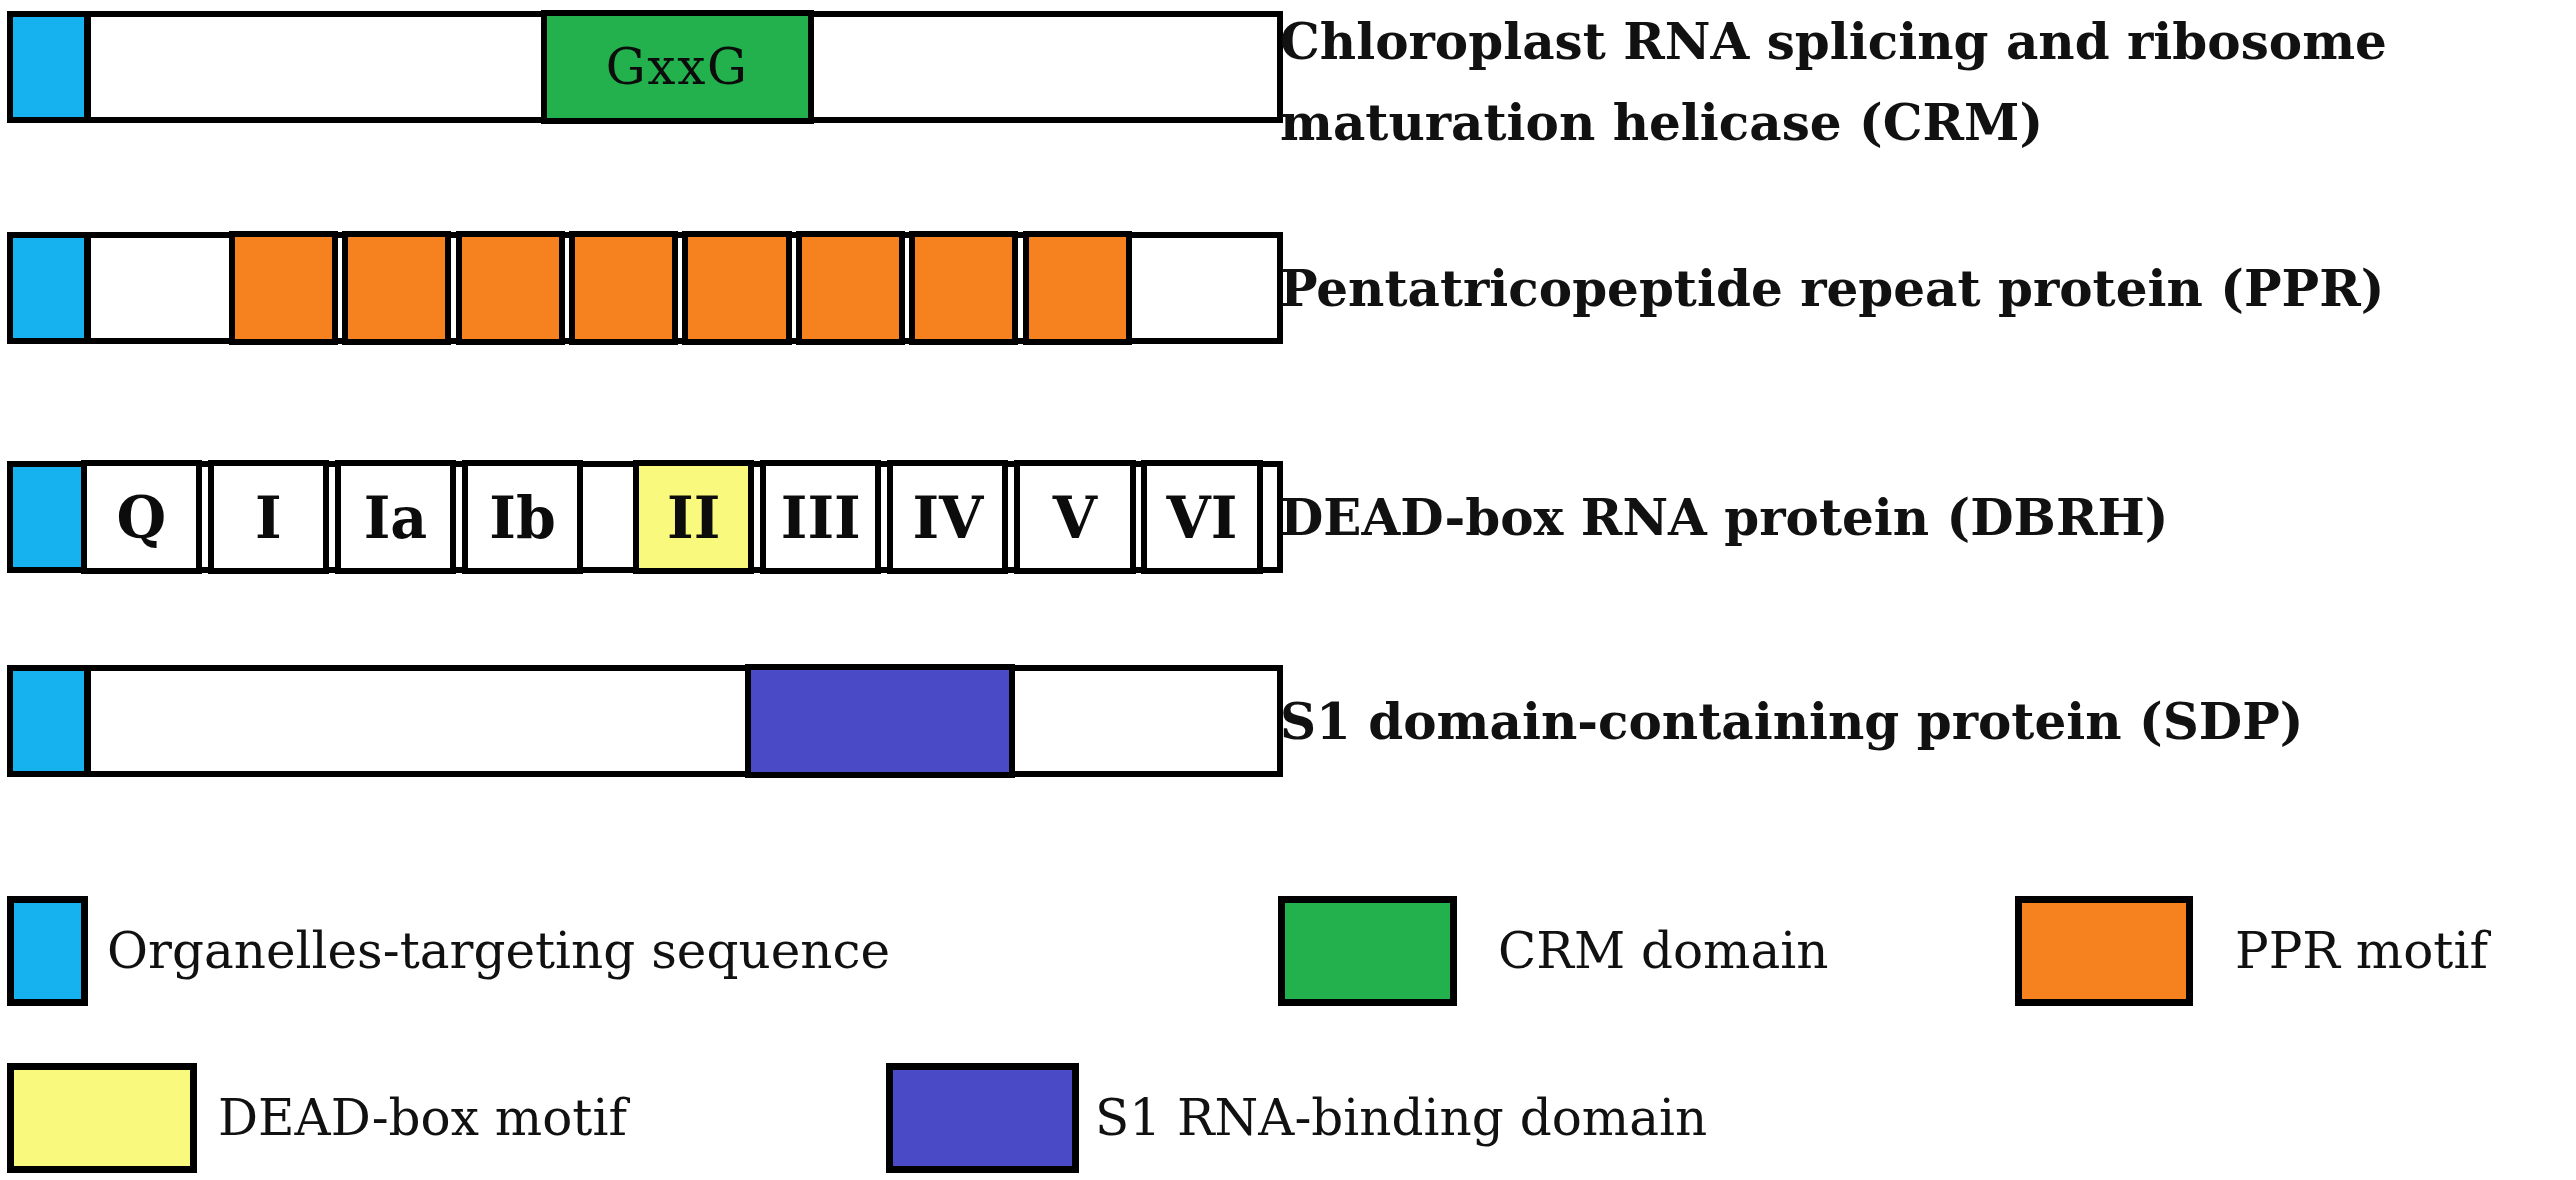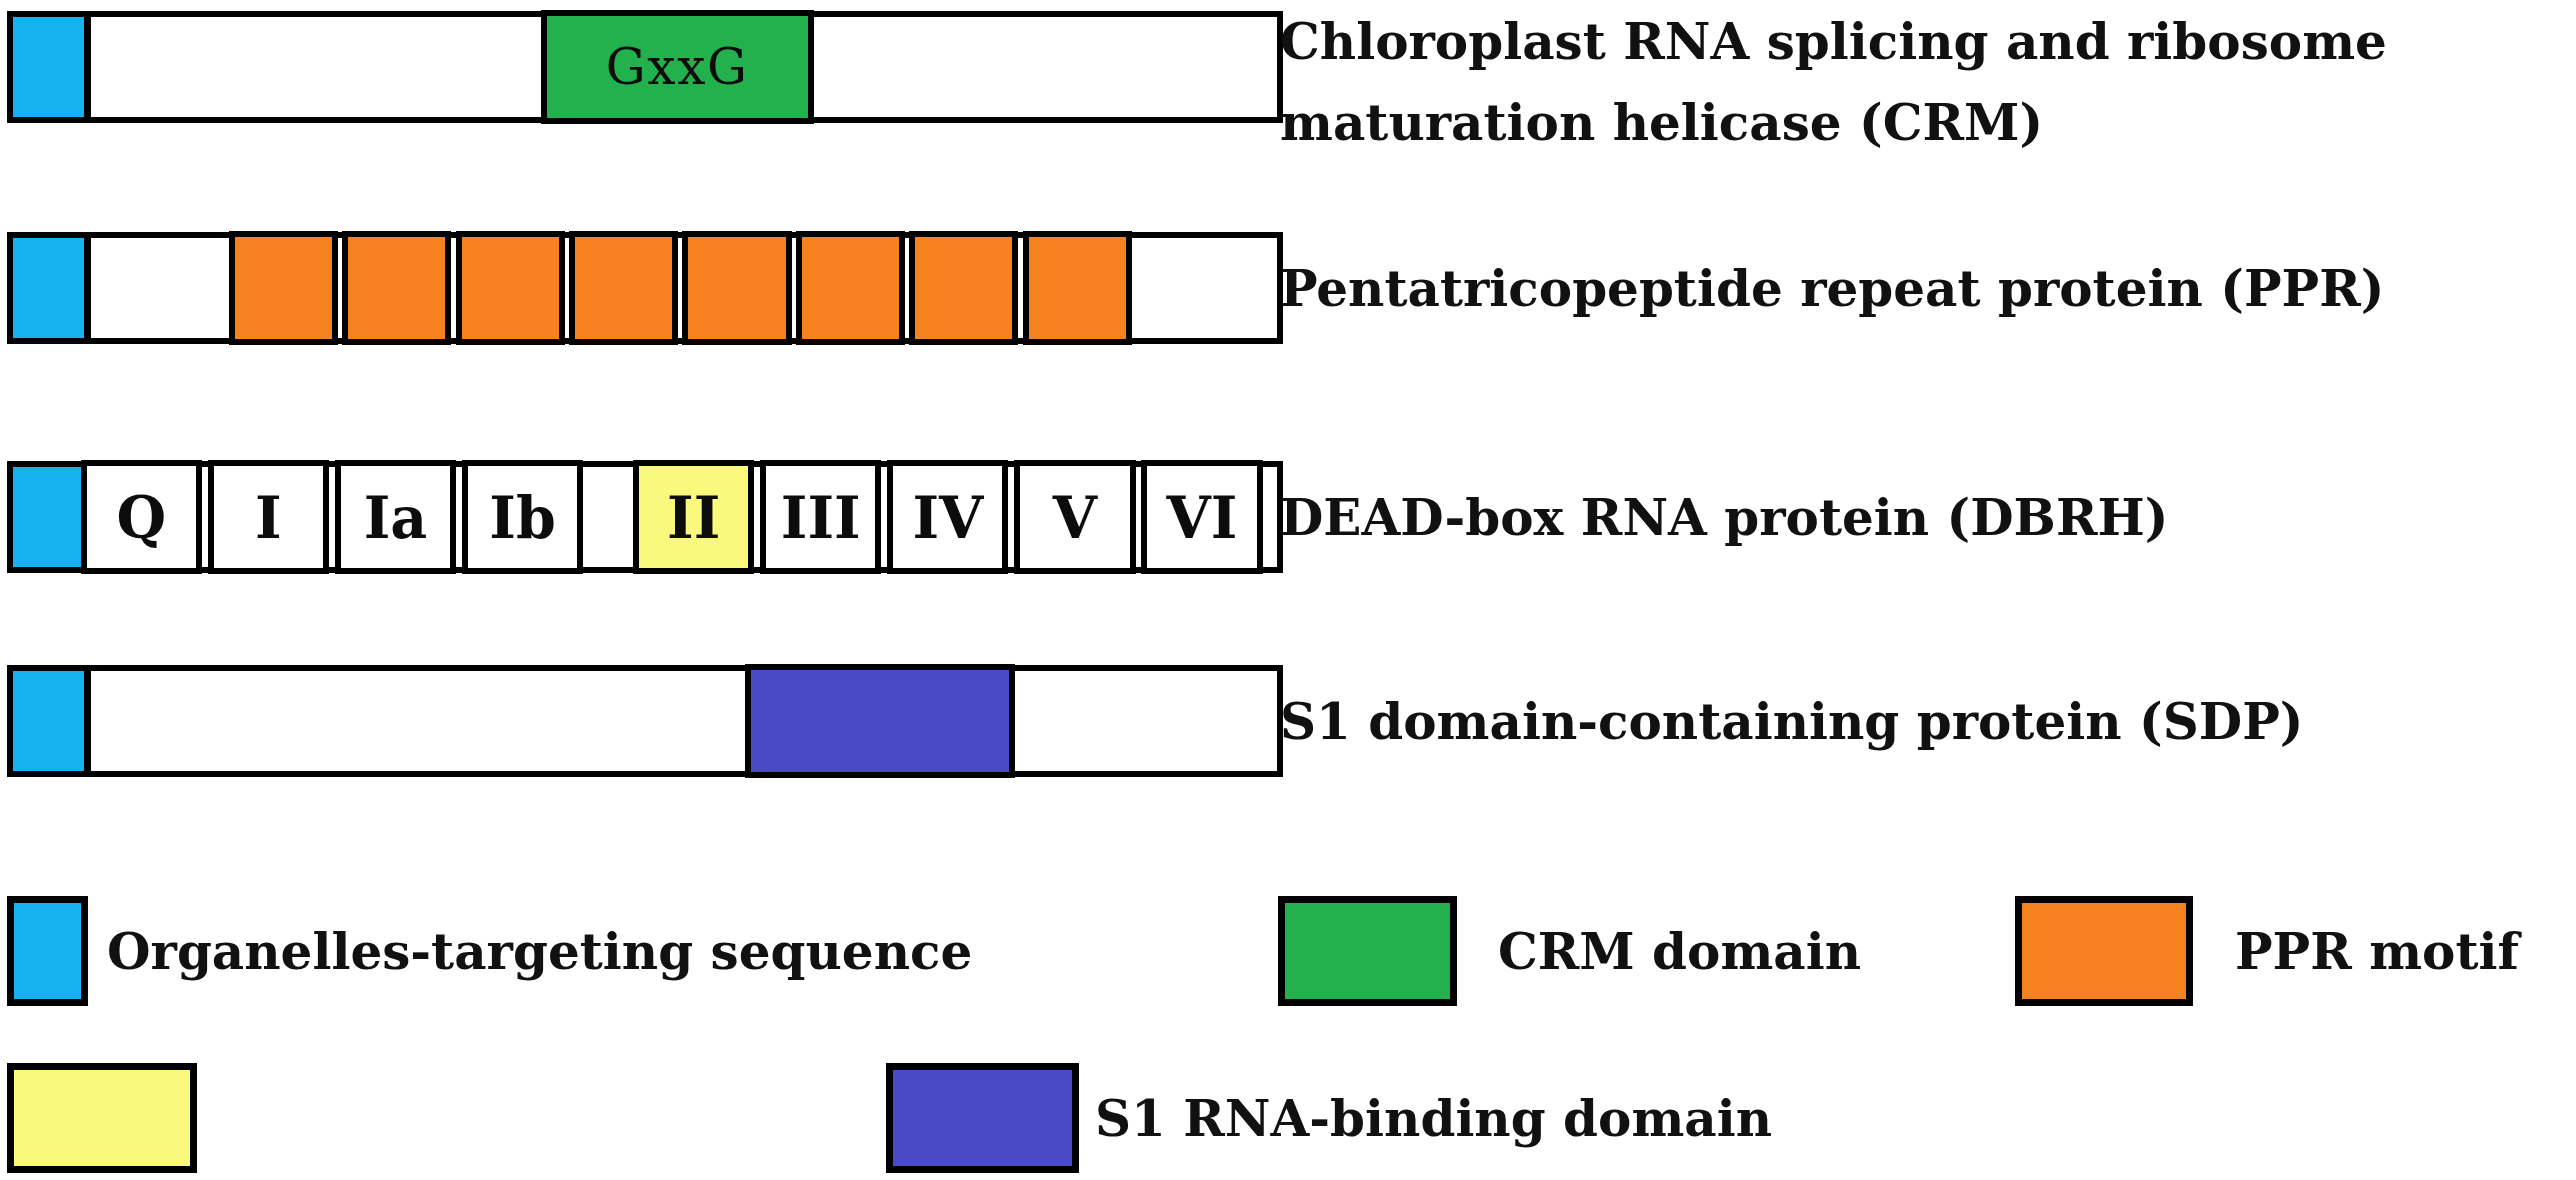--- a/index.html
+++ b/index.html
@@ -84,21 +84,21 @@
     height: 110px;
     border: 7.6px solid var(--outline, #000);
     box-sizing: border-box;
   }
   .llabel {
     position: absolute;
     height: 110px;
     display: flex;
     align-items: center;
     font-size: 50px;
-    font-weight: bold;
+    font-weight: normal;
     white-space: nowrap;
     color: #111111;
     text-align: right;
   }
 </style>
 </head>
 <body>
 
 <div class="canvas">
 
@@ -179,18 +179,19 @@
   <div class="swatch" style="top:896px;left:6.7px;width:81px;background:var(--targeting)"></div>
   <div class="llabel" style="top:896px;left:107px">Organelles-targeting sequence</div>
 
   <div class="swatch" style="top:896px;left:1278px;width:179px;background:var(--crm)"></div>
   <div class="llabel" style="top:896px;left:1498px">CRM domain</div>
 
   <div class="swatch" style="top:896px;left:2015px;width:178px;background:var(--ppr)"></div>
   <div class="llabel" style="top:896px;left:2235px">PPR motif</div>
 
   <div class="swatch" style="top:1063px;left:6.7px;width:190px;background:var(--dead)"></div>
+  <div class="llabel" style="top:1063px;left:218px">DEAD-box motif</div>
 
   <div class="swatch" style="top:1063px;left:886px;width:193px;background:var(--s1)"></div>
   <div class="llabel" style="top:1063px;left:1095px">S1 RNA-binding domain</div>
 
 </div>
 
 
 </body></html>

